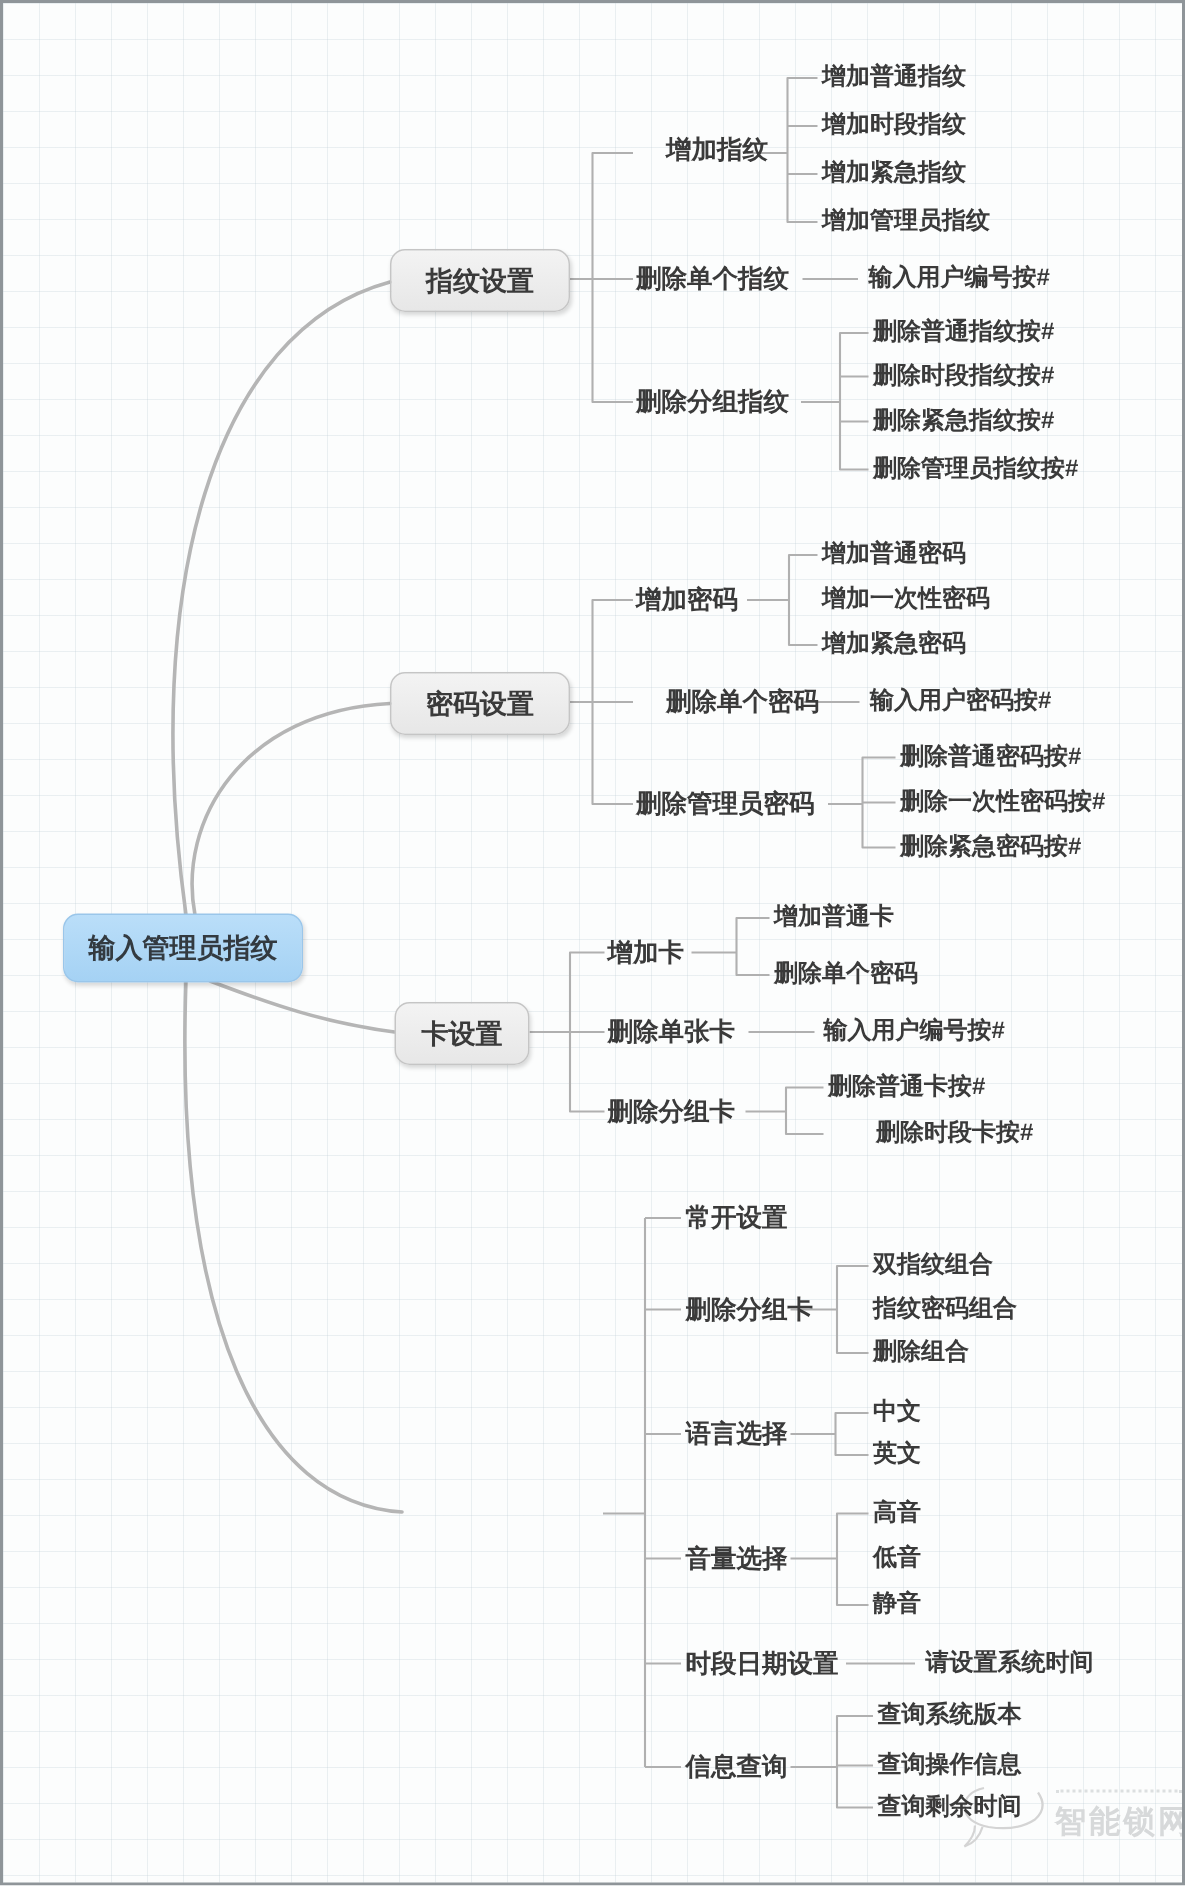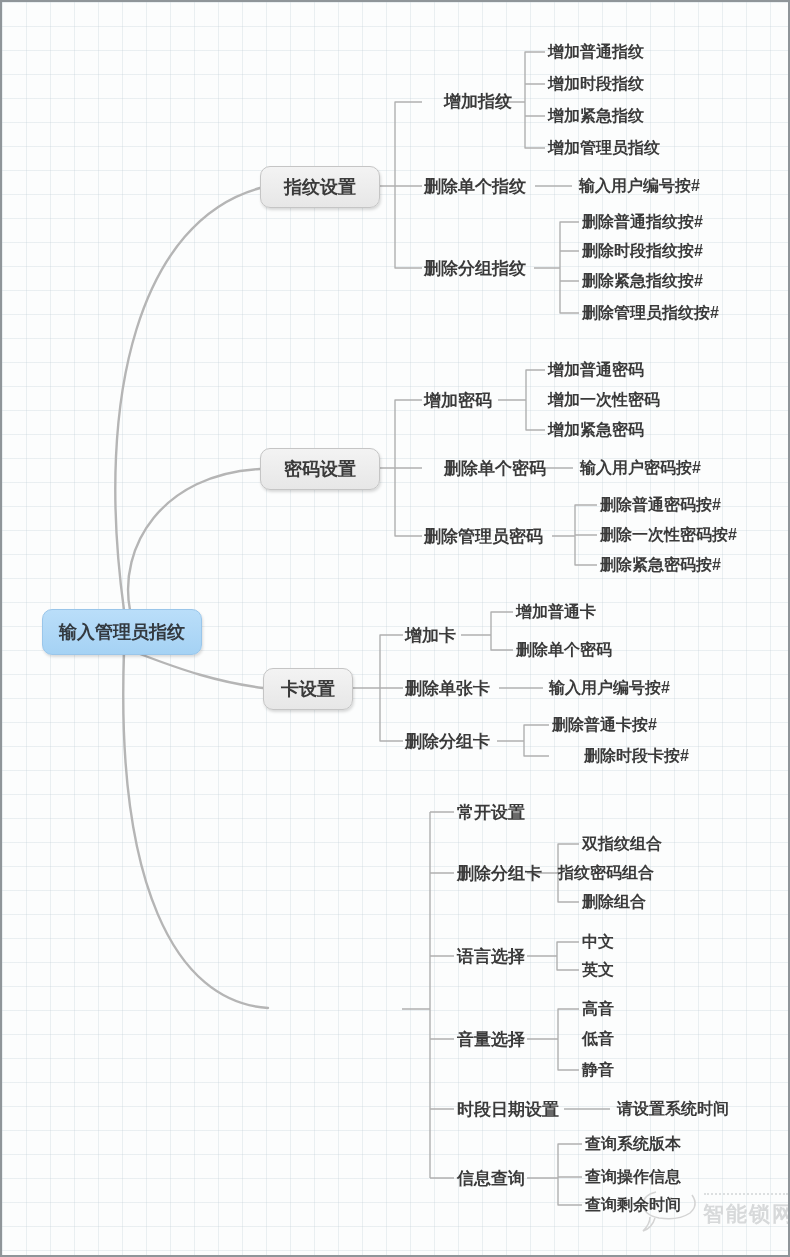--- a/index.html
+++ b/index.html
@@ -134,21 +134,21 @@
   <div class="lbl l3" style="left:550px;top:754px;margin-left:32px;">删除时段卡按#</div>
 
   <div class="lbl l2" style="left:455px;top:810px;">常开设置</div>
   <div class="lbl l2" style="left:455px;top:871px;">删除分组卡</div>
   <div class="lbl l2" style="left:455px;top:954px;">语言选择</div>
   <div class="lbl l2" style="left:455px;top:1037px;">音量选择</div>
   <div class="lbl l2" style="left:455px;top:1107px;">时段日期设置</div>
   <div class="lbl l2" style="left:455px;top:1176px;">信息查询</div>
 
   <div class="lbl l3" style="left:580px;top:842px;">双指纹组合</div>
-  <div class="lbl l3" style="left:556px;top:871px;">指纹密码组合</div>
+  <div class="lbl l3" style="left:580px;top:871px;">指纹密码组合</div>
   <div class="lbl l3" style="left:580px;top:900px;">删除组合</div>
   <div class="lbl l3" style="left:580px;top:940px;">中文</div>
   <div class="lbl l3" style="left:580px;top:968px;">英文</div>
   <div class="lbl l3" style="left:580px;top:1007px;">高音</div>
   <div class="lbl l3" style="left:580px;top:1037px;">低音</div>
   <div class="lbl l3" style="left:580px;top:1068px;">静音</div>
   <div class="lbl l3" style="left:615px;top:1107px;">请设置系统时间</div>
   <div class="lbl l3" style="left:583px;top:1142px;">查询系统版本</div>
   <div class="lbl l3" style="left:583px;top:1175px;">查询操作信息</div>
   <div class="lbl l3" style="left:583px;top:1203px;">查询剩余时间</div>

